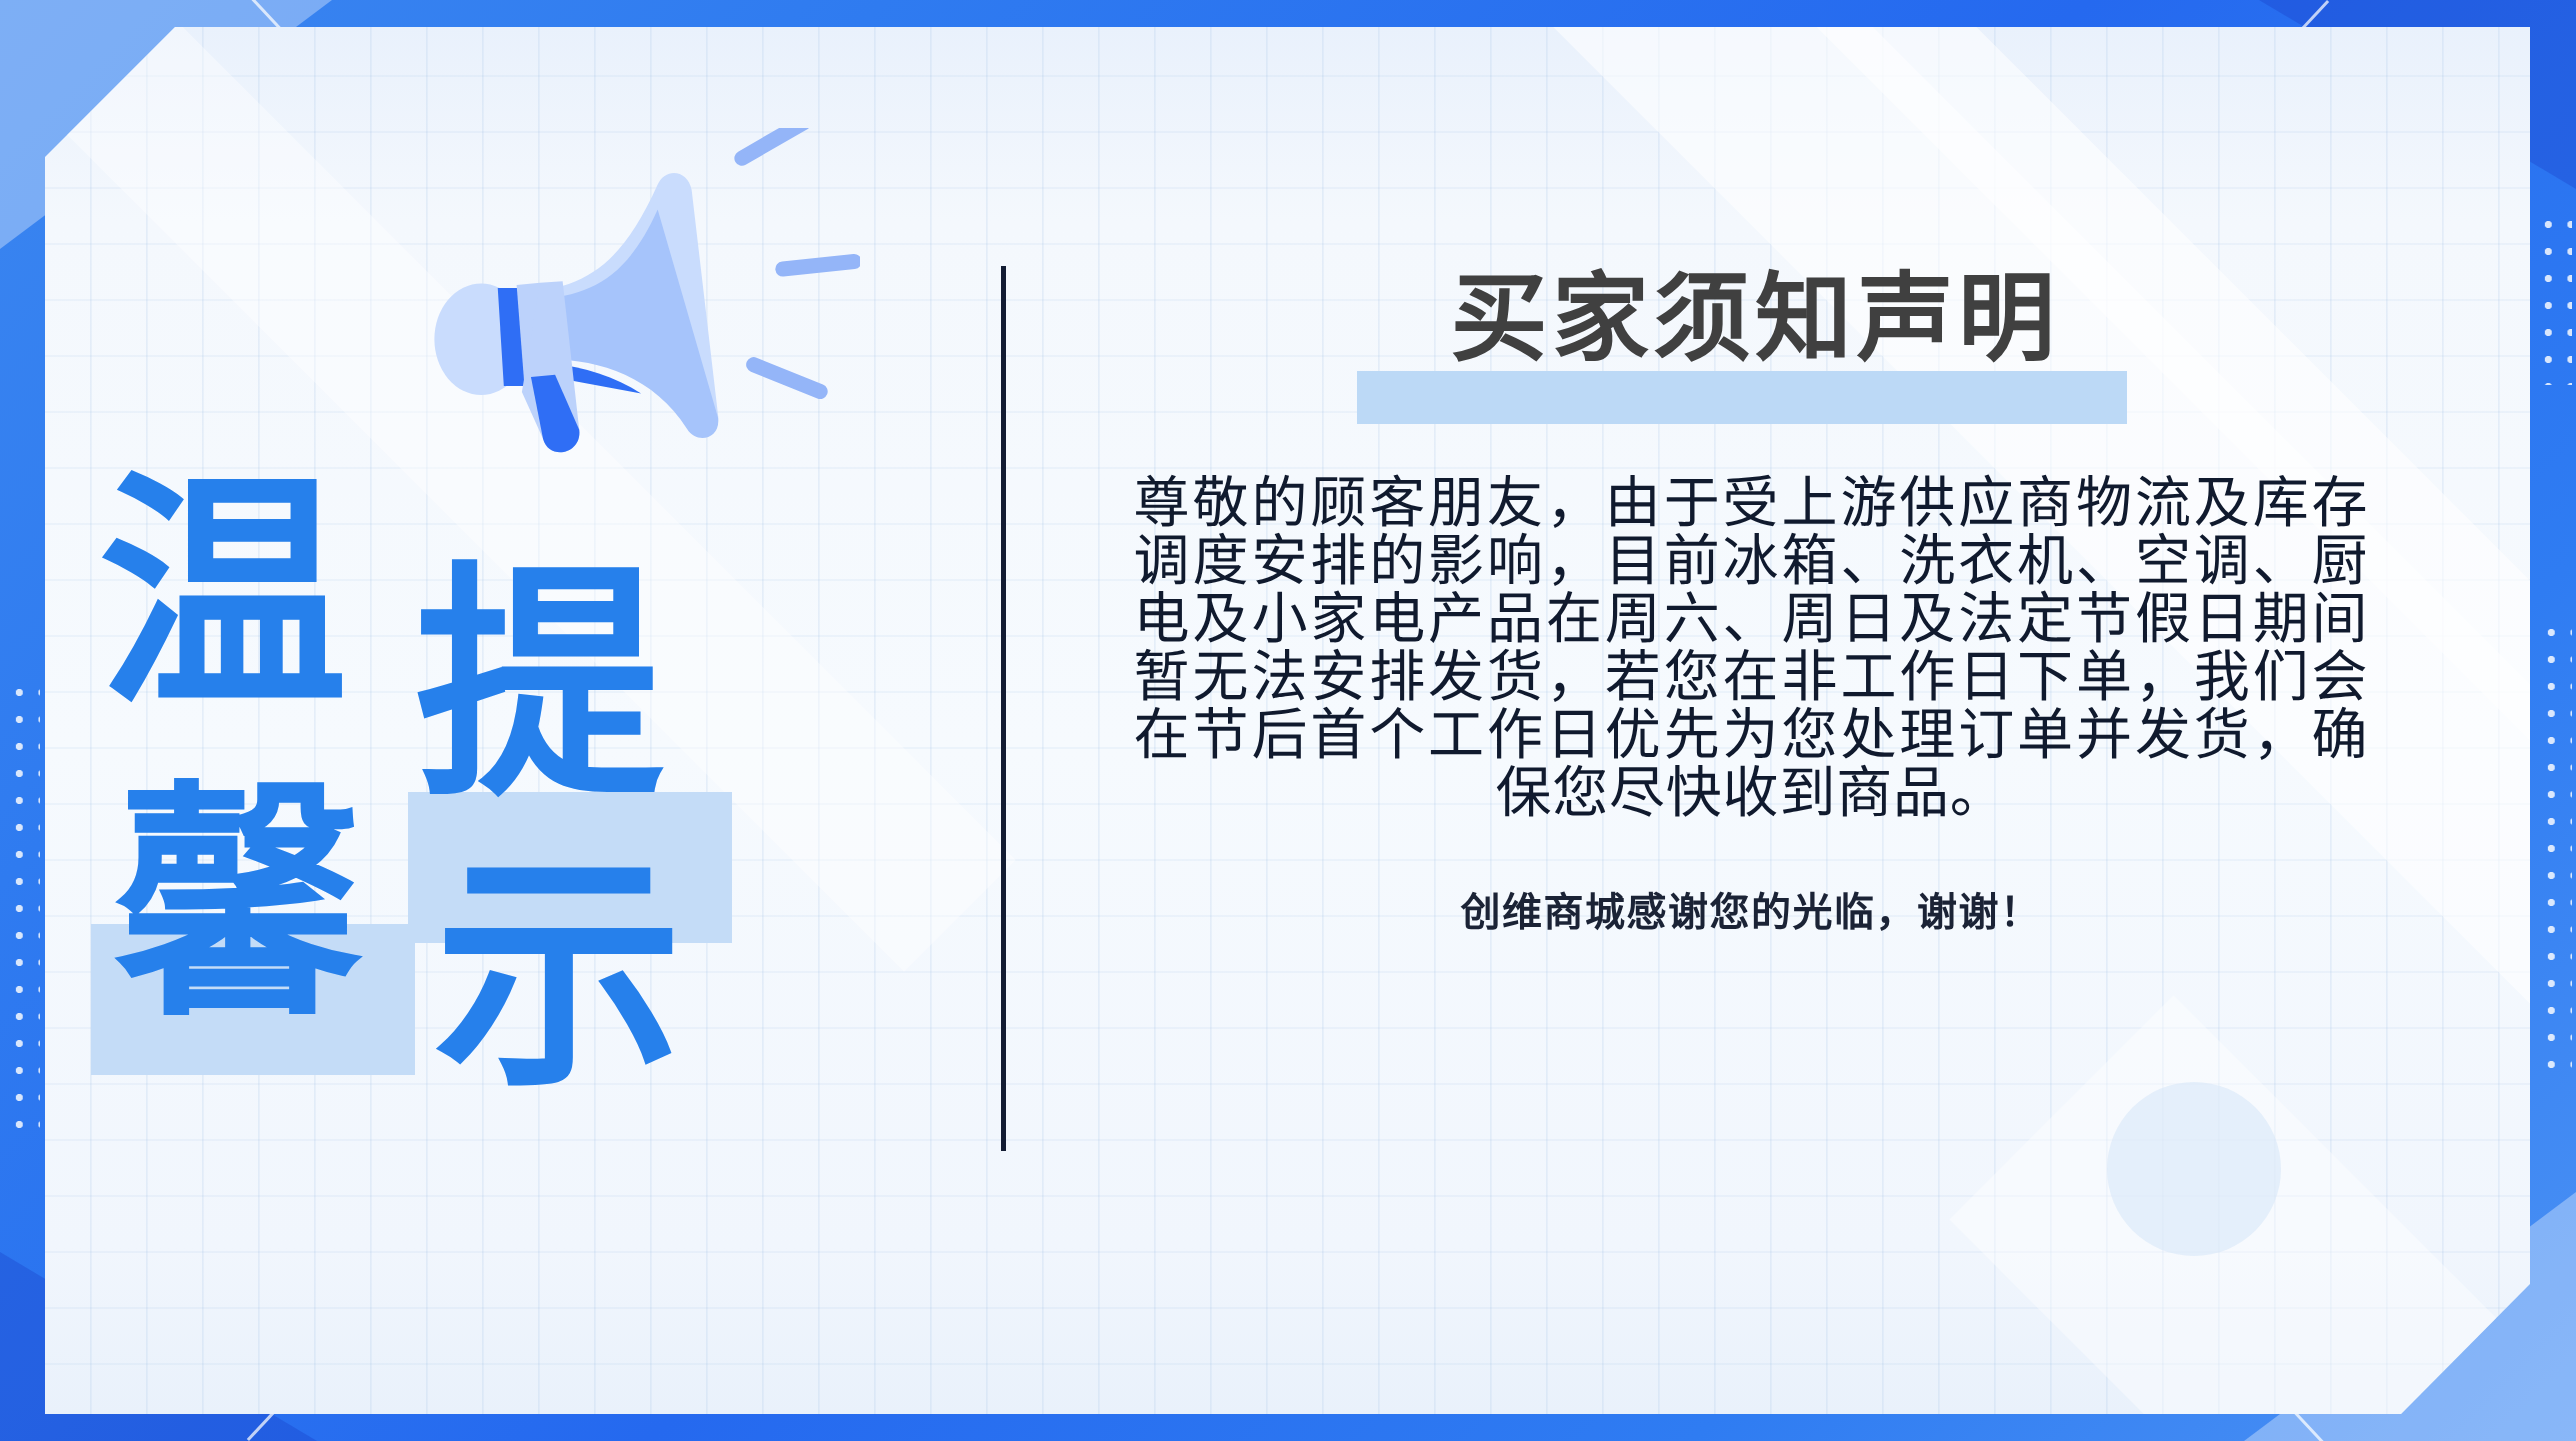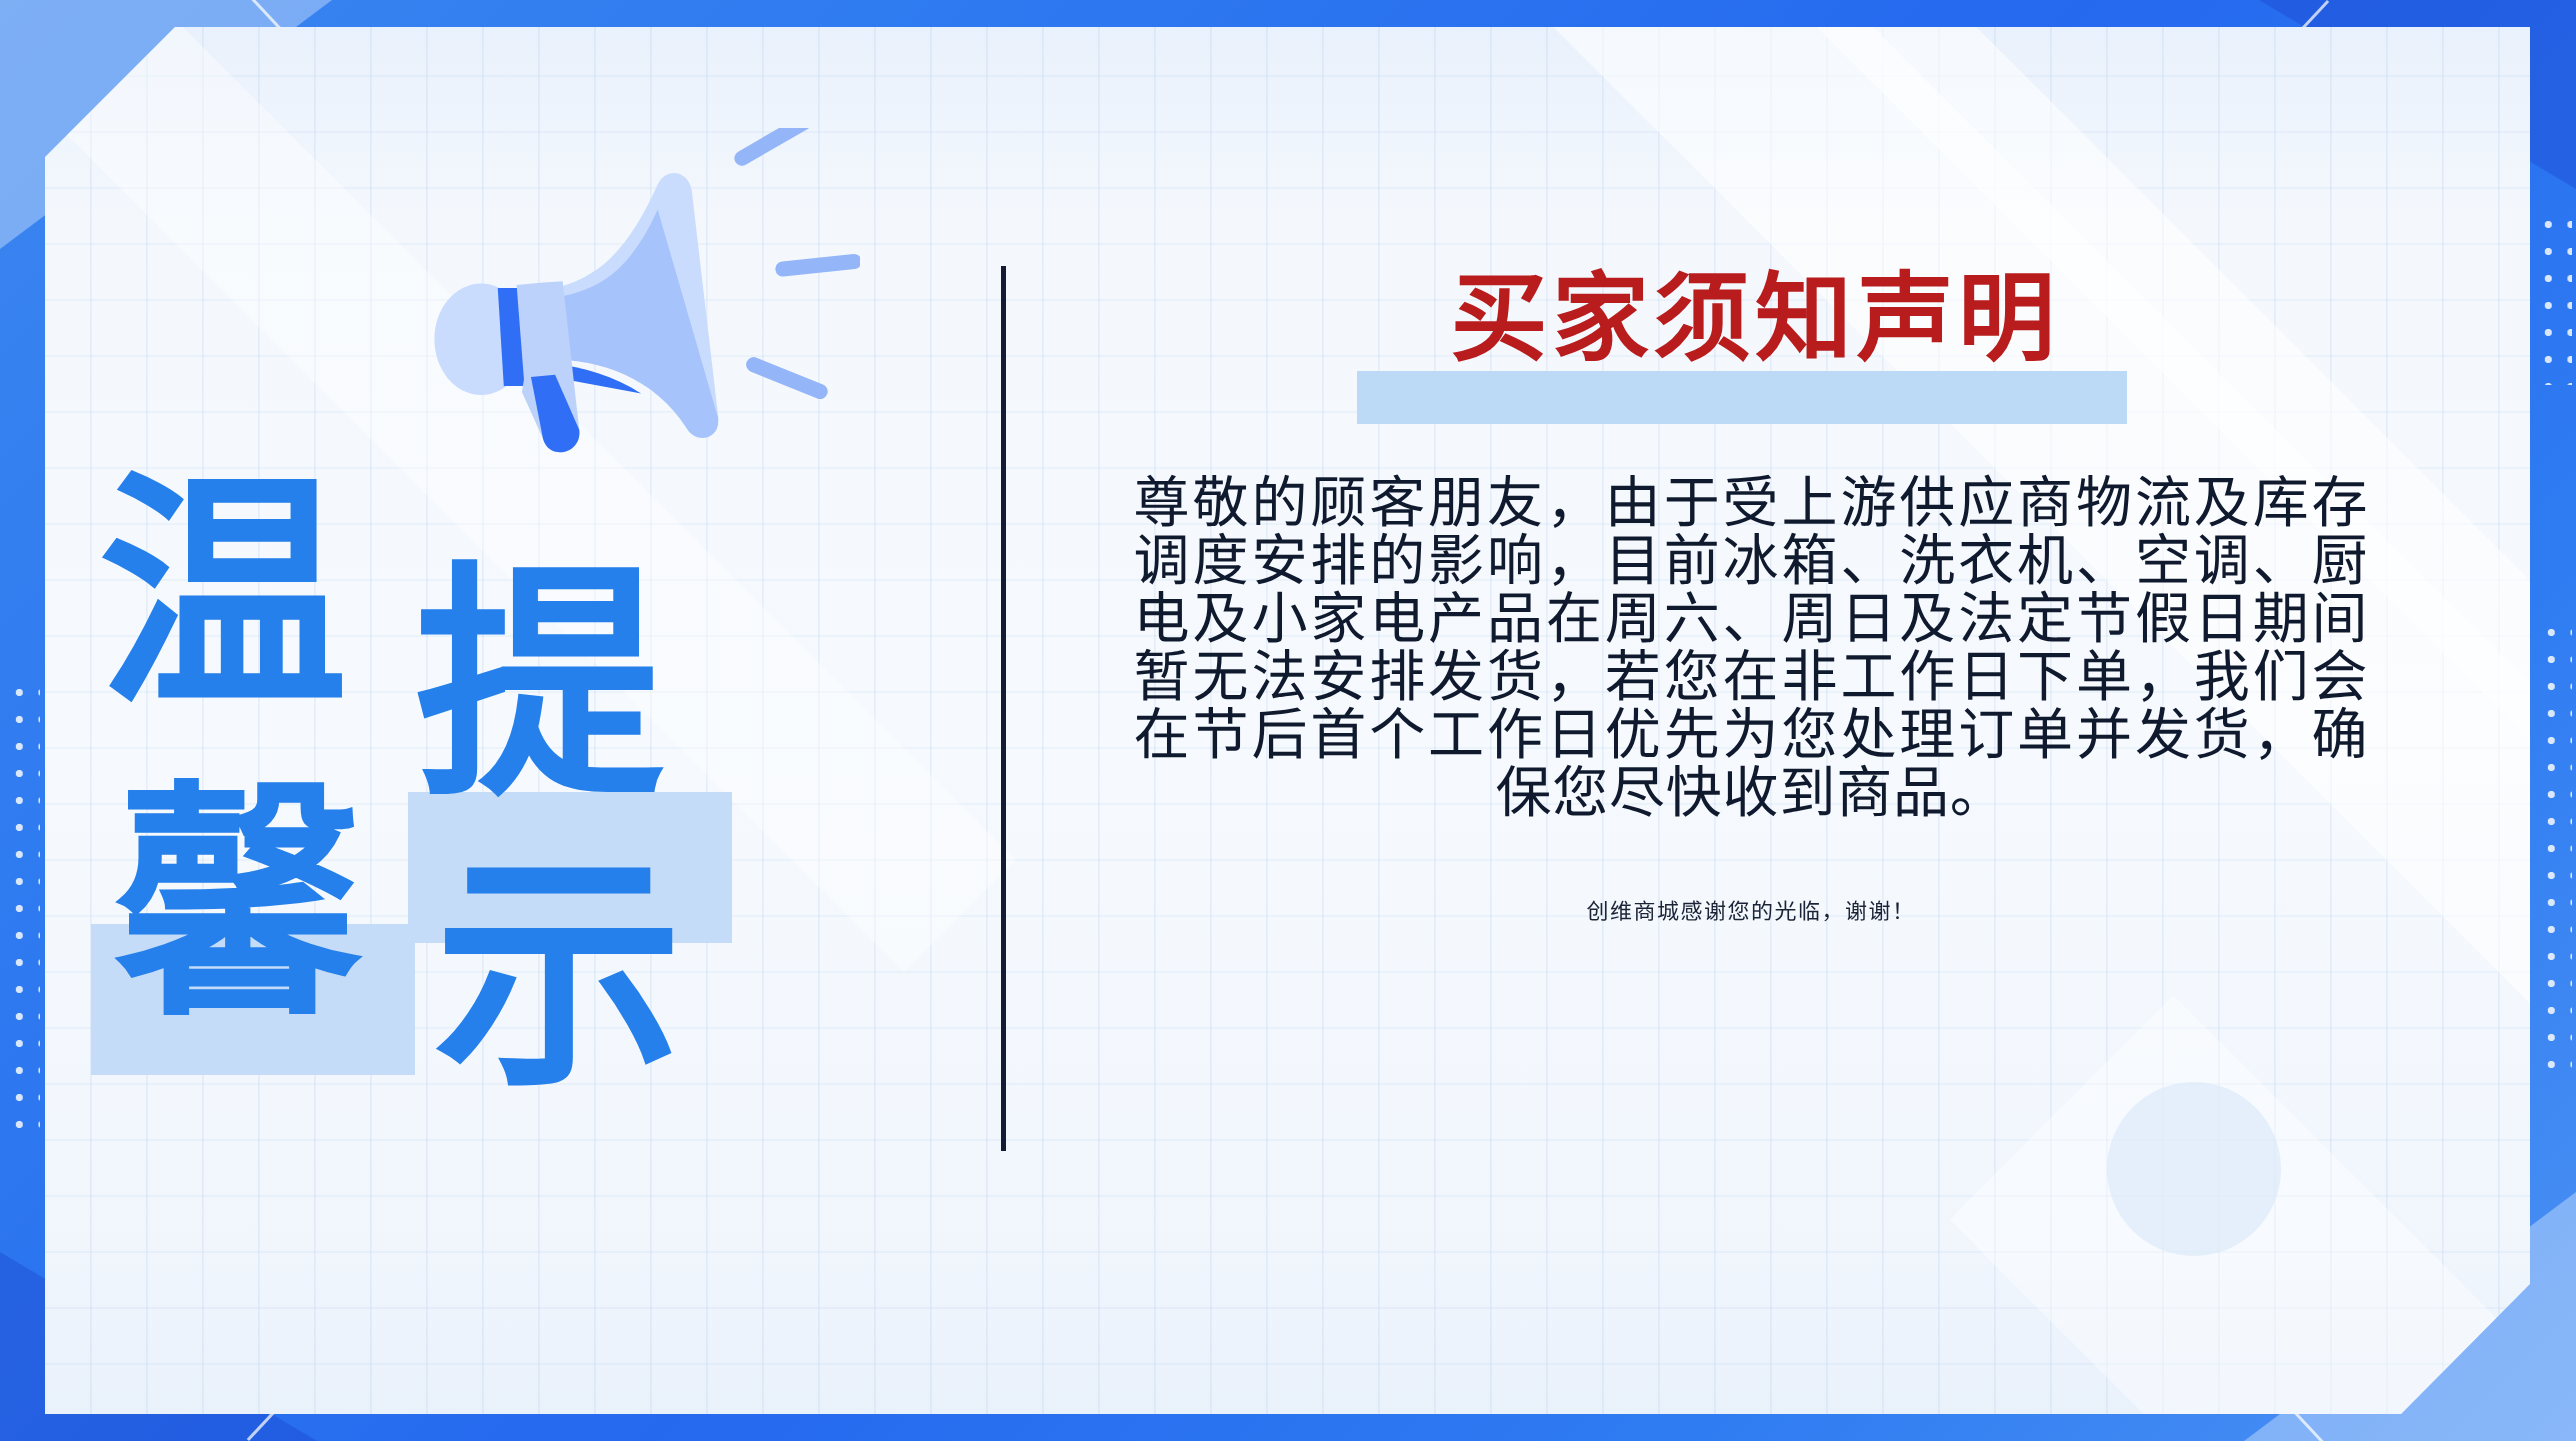--- a/index.html
+++ b/index.html
@@ -188,21 +188,21 @@
     position: absolute;
     left: 240px;
     top: 145px;
     width: 770px;
     height: 53px;
     background: #bcd9f6;
   }
   .head-title {
     position: relative;
     display: inline-block;
-    color: #b91c1c;
+    color: #404040;
     font-weight: 700;
     font-size: 97px;
     line-height: 113px;
     letter-spacing: 4.5px;
     margin: 36px 0 0 8px;
     white-space: nowrap;
   }
   .body-text {
     margin: 74px 16.6px 0 16.6px;
     color: #101a2e;
@@ -210,24 +210,24 @@
     line-height: 58px;
     text-align: justify;
     text-align-last: center;
     font-weight: 500;
     letter-spacing: 0.8px;
   }
   .footer-text {
     margin: 69px 0 0 0;
     text-align: center;
     color: #1b2336;
-    font-size: 22px;
+    font-size: 40px;
     line-height: 42px;
     letter-spacing: 1.5px;
-    font-weight: 400;
+    font-weight: 700;
   }
 </style>
 </head>
 <body>
 
 <div class="stage">
 
   <div class="frame-bg"></div>
   <div class="wedge wedge-tl"></div>
   <div class="wedge wedge-br"></div>

